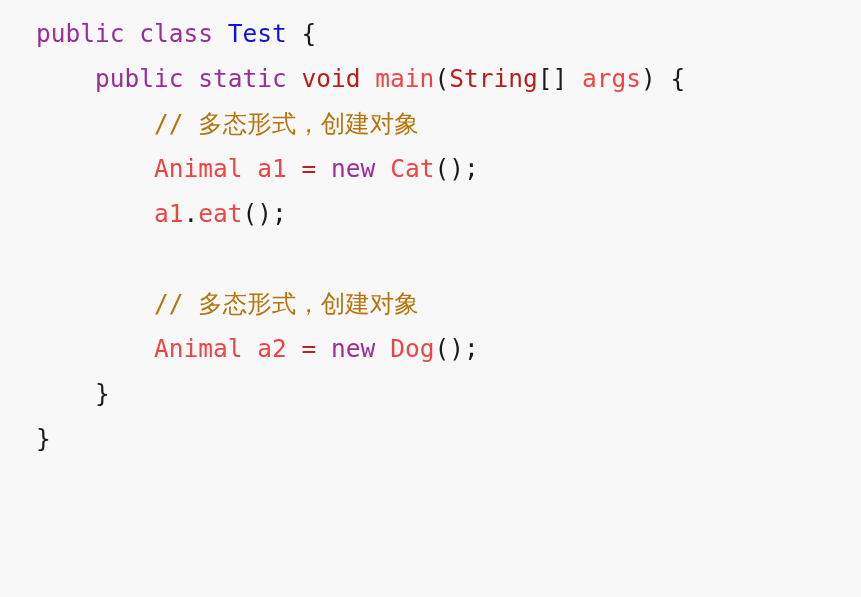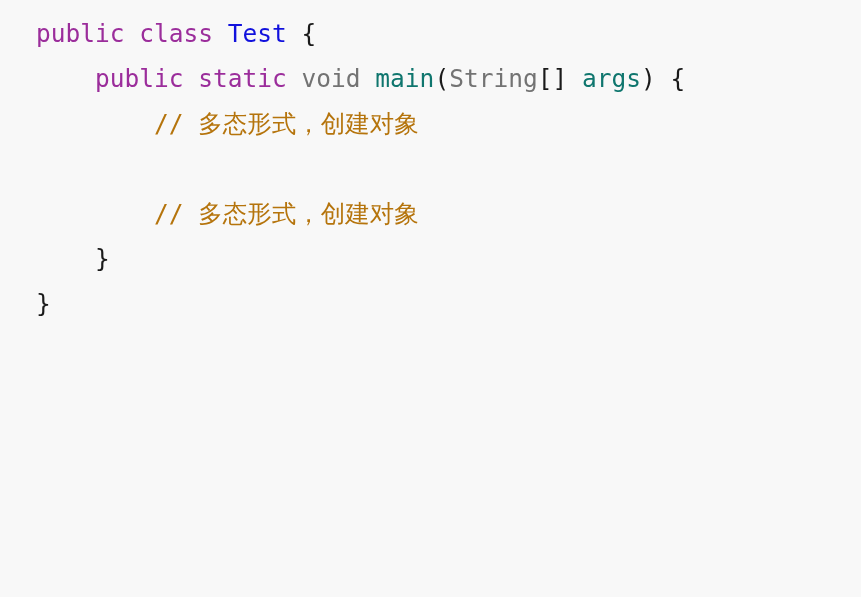--- a/index.html
+++ b/index.html
@@ -31,35 +31,38 @@
     color: #1a1a1a;
   }
 
   .code-line.blank {
     height: 45px;
   }
 
   
   .tok-keyword  { color: #9b2d9b; }
   .tok-type     { color: #1111dd; }
-  .tok-builtin  { color: #737373; }
+  .tok-builtin  { color: #b91c1c; }
   .tok-comment  { color: #b5740c; }
   .tok-operator { color: #bb2222; }
-  .tok-plain    { color: #0f766e; }
+  .tok-plain    { color: #ef4444; }
   .tok-punct    { color: #1a1a1a; }
 
   
   .cjk {
     font-family: Liberation Serif, serif;
   }
 </style>
 </head>
 <body>
 
 <div id="code-block" style="background: rgb(248, 248, 248); color: rgb(26, 26, 26);">
     <div class="code-line"><span class="tok-keyword">public</span><span class="tok-plain"> </span><span class="tok-keyword">class</span><span class="tok-plain"> </span><span class="tok-type">Test</span><span class="tok-plain"> </span><span class="tok-punct">{</span></div>
     <div class="code-line"><span>    </span><span class="tok-keyword">public</span><span class="tok-plain"> </span><span class="tok-keyword">static</span><span class="tok-plain"> </span><span class="tok-builtin">void</span><span class="tok-plain"> </span><span class="tok-plain">main</span><span class="tok-punct">(</span><span class="tok-builtin">String</span><span class="tok-punct">[] </span><span class="tok-plain">args</span><span class="tok-punct">) </span><span class="tok-punct">{</span></div>
     <div class="code-line"><span>        </span><span class="tok-comment">// </span><span class="tok-comment cjk">多态形式，创建对象</span></div>
+    <div class="code-line"><span>        </span><span class="tok-plain">Animal</span><span class="tok-plain"> </span><span class="tok-plain">a1</span><span class="tok-plain"> </span><span class="tok-operator">=</span><span class="tok-plain"> </span><span class="tok-keyword">new</span><span class="tok-plain"> </span><span class="tok-plain">Cat</span><span class="tok-punct">();</span></div>
+    <div class="code-line"><span>        </span><span class="tok-plain">a1</span><span class="tok-punct">.</span><span class="tok-plain">eat</span><span class="tok-punct">();</span></div>
     <div class="code-line blank">&nbsp;</div>
     <div class="code-line"><span>        </span><span class="tok-comment">// </span><span class="tok-comment cjk">多态形式，创建对象</span></div>
+    <div class="code-line"><span>        </span><span class="tok-plain">Animal</span><span class="tok-plain"> </span><span class="tok-plain">a2</span><span class="tok-plain"> </span><span class="tok-operator">=</span><span class="tok-plain"> </span><span class="tok-keyword">new</span><span class="tok-plain"> </span><span class="tok-plain">Dog</span><span class="tok-punct">();</span></div>
     <div class="code-line"><span>    </span><span class="tok-punct">}</span></div>
     <div class="code-line"><span class="tok-punct">}</span></div>
   </div>
 
 </body></html>

